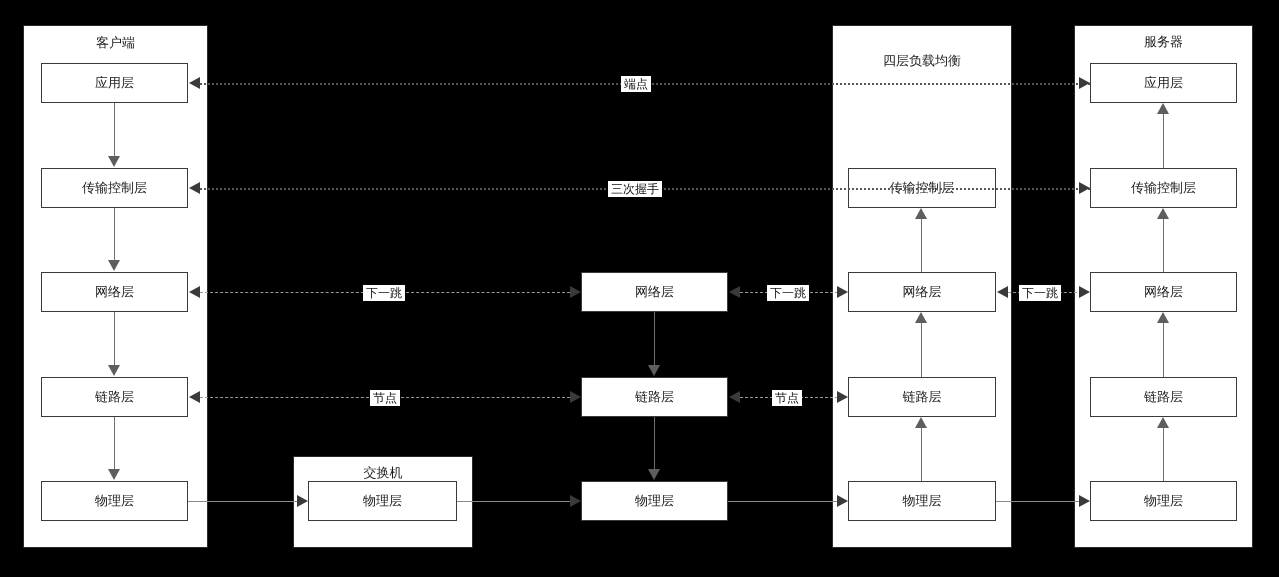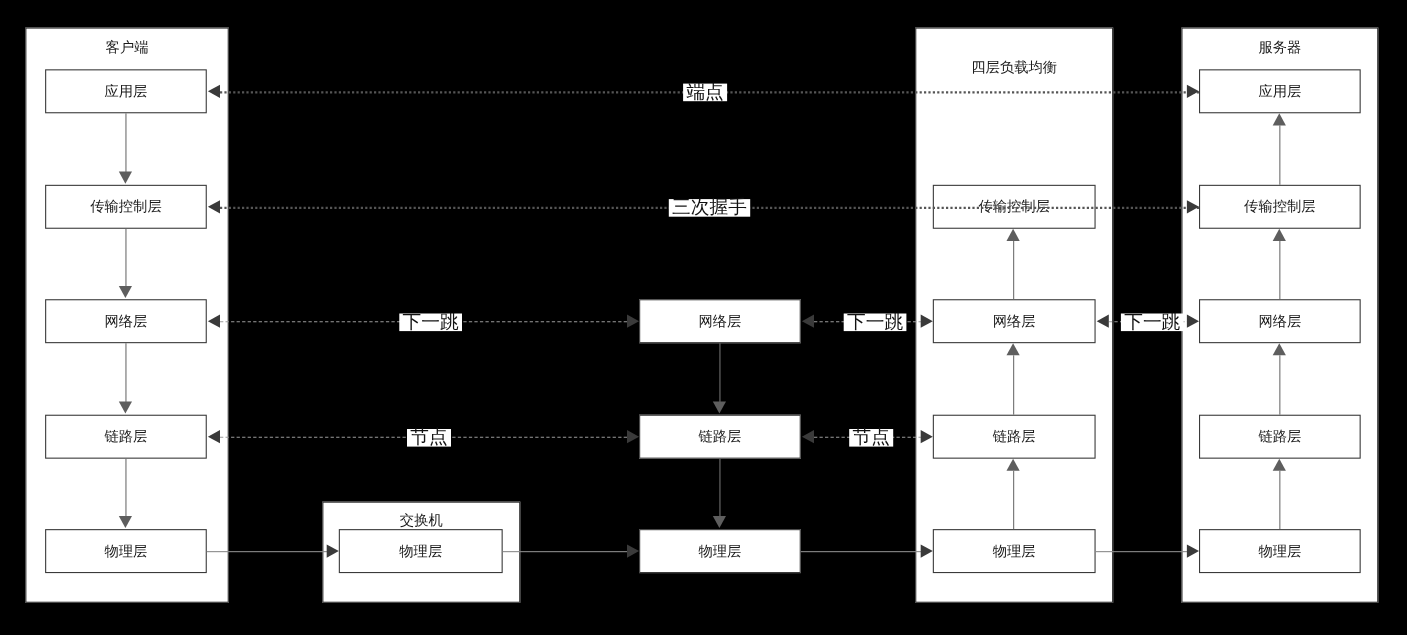--- a/index.html
+++ b/index.html
@@ -19,21 +19,21 @@
 
   .arrow-d{position:absolute;width:0;height:0;border-left:6px solid transparent;
            border-right:6px solid transparent;border-top:11px solid #5e5e5e;}
   .arrow-u{position:absolute;width:0;height:0;border-left:6px solid transparent;
            border-right:6px solid transparent;border-bottom:11px solid #5e5e5e;}
   .arrow-l{position:absolute;width:0;height:0;border-top:6px solid transparent;
            border-bottom:6px solid transparent;border-right:11px solid #3a3a3a;}
   .arrow-r{position:absolute;width:0;height:0;border-top:6px solid transparent;
            border-bottom:6px solid transparent;border-left:11px solid #3a3a3a;}
 
-  .edge-label{position:absolute;background:#fff;color:#111;font-size:17px;
+  .edge-label{position:absolute;background:#fff;color:#111;font-size:12px;
               padding:1px 3px;line-height:14px;white-space:nowrap;}
   .watermark{position:absolute;color:#d8d8d8;font-size:15px;white-space:nowrap;}
 </style>
 </head>
 <body>
 
 <div id="canvas">
 
   <div class="container" style="left:23px;top:25px;width:185px;height:523px;">
     <div class="container-title" style="top:10px;">客户端</div>
@@ -86,21 +86,21 @@
   <div class="vline" style="left:921px;top:219px;height:53px;"></div>
   <div class="arrow-u" style="left:915px;top:208px;"></div>
 
   <div class="vline" style="left:921px;top:323px;height:54px;"></div>
   <div class="arrow-u" style="left:915px;top:312px;"></div>
 
   <div class="vline" style="left:921px;top:428px;height:53px;"></div>
   <div class="arrow-u" style="left:915px;top:417px;"></div>
 
   <div class="container" style="left:1074px;top:25px;width:179px;height:523px;">
-    <div class="container-title" style="top:10px;">服务器</div>
+    <div class="container-title" style="top:10px;font-family:Liberation Mono, monospace;">服务器</div>
   </div>
 
   <div class="layer" style="left:1090px;top:63px;width:147px;height:40px;">应用层</div>
   <div class="layer" style="left:1090px;top:168px;width:147px;height:40px;">传输控制层</div>
   <div class="layer" style="left:1090px;top:272px;width:147px;height:40px;">网络层</div>
   <div class="layer" style="left:1090px;top:377px;width:147px;height:40px;">链路层</div>
   <div class="layer" style="left:1090px;top:481px;width:147px;height:40px;">物理层</div>
 
   <div class="vline" style="left:1163px;top:114px;height:54px;"></div>
   <div class="arrow-u" style="left:1157px;top:103px;"></div>

